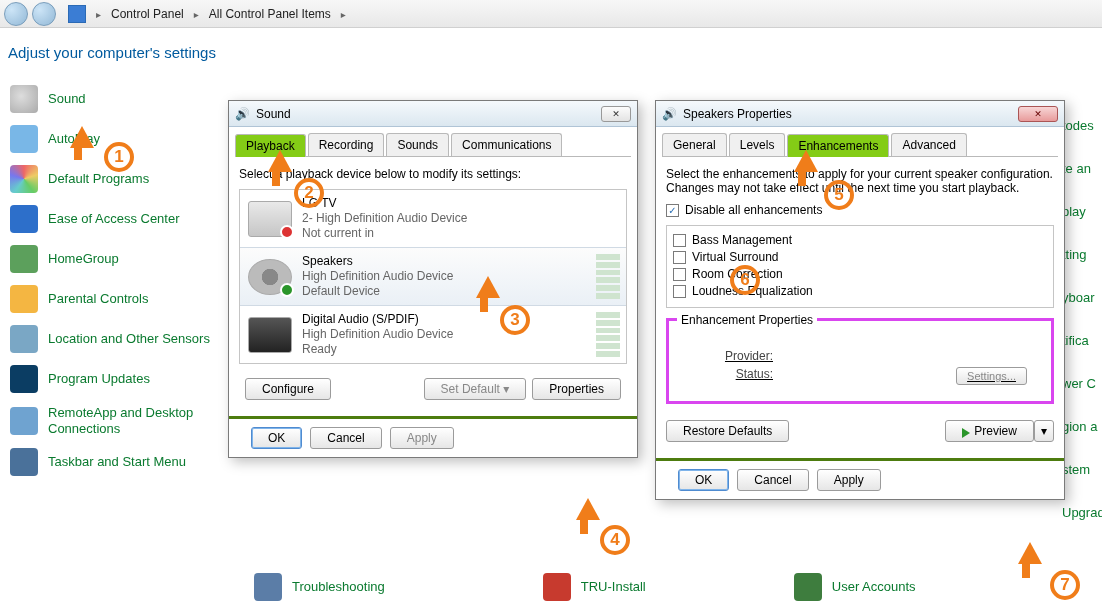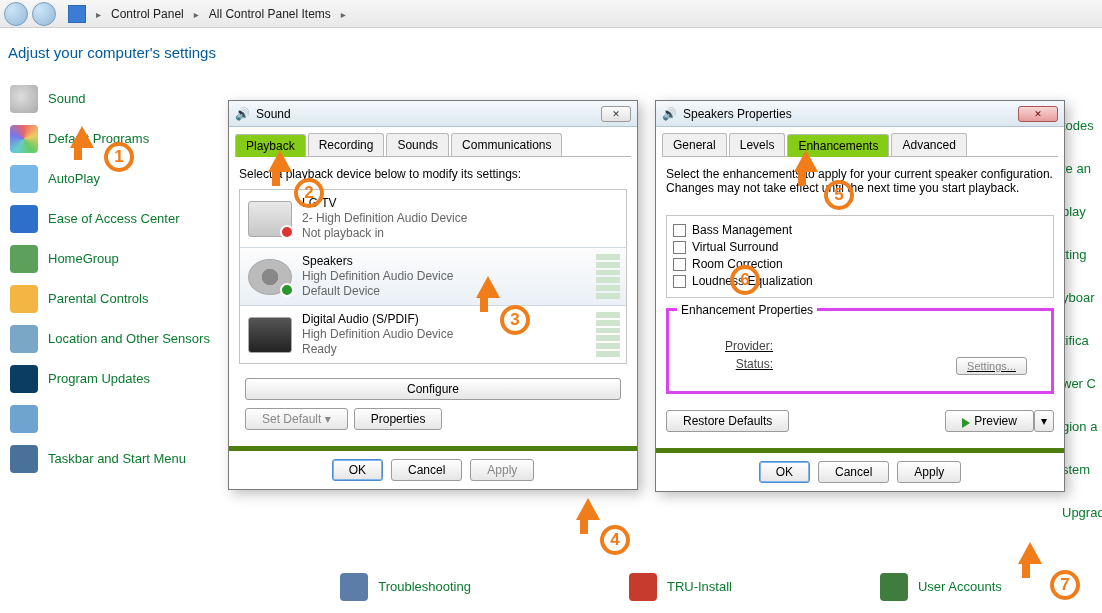--- a/index.html
+++ b/index.html
@@ -45,21 +45,21 @@
   .ico-loc{background:#7aa7c5;}
   .ico-parent{background:#f4b642;}
   .ico-upd{background:#0b3d63;border-radius:50%;}
   .ico-remote{background:#6fa3d0;}
   .ico-task{background:#4a719a;}
   .ico-tshoot{background:#5b7da7;}
   .ico-tru{background:#c73a2e;}
   .ico-user{background:#3e7d3e;}
   .bottom-row{
     position:absolute; left:0; bottom:4px; width:100%;
-    display:flex; gap:18px; padding:4px 8px;justify-content:center;
+    display:flex; gap:18px; padding:4px 8px;
   }
   .bottom-row .side-item{width:auto; padding:4px 6px;}
 
   
   .right-links { position:absolute; right:0; top:118px; width:40px; color:#0a7a2f; font-size:13px; text-align:left;}
   .right-links div{margin:0 0 28px 0; white-space:nowrap;}
 
   
   .dialog{
     position:absolute; background:#fff;
@@ -87,31 +87,31 @@
   .device .dico{width:44px;height:36px;flex:none;background:linear-gradient(#e9e9e9,#c6c6c6);border:1px solid #aaa;border-radius:3px;position:relative;}
   .device .dico.speaker{background:radial-gradient(circle at 50% 50%,#888 0 30%,#bbb 31% 100%);border-radius:50%;}
   .badge{position:absolute;right:-3px;bottom:-3px;width:14px;height:14px;border-radius:50%;}
   .badge.red{background:#d33;border:2px solid #fff;}
   .badge.green{background:#2a952a;border:2px solid #fff;}
   .device .dtext{display:flex;flex-direction:column;line-height:1.25;}
   .dname{color:#000;}
   .dsub{color:#666;}
   .meter{position:absolute;right:6px;top:6px;bottom:6px;width:24px;display:flex;flex-direction:column;gap:2px;}
   .meter span{flex:1;background:#cfe4cf;}
-  .btnrow{display:flex;gap:8px;justify-content:center;padding:8px 14px;border-top:5px solid #4d7c0f;margin-top:6px;}
-  .btnrow.configrow{justify-content:space-between;padding:8px 6px 0;border-top:none;flex-direction:column;}
+  .btnrow{display:flex;gap:8px;justify-content:flex-start;padding:8px 22px;border-top:3px solid #4d7c0f;margin-top:6px;}
+  .btnrow.configrow{justify-content:space-between;padding:8px 6px 0;border-top:none;}
   .btn{padding:3px 16px;border:1px solid #9b9b9b;background:linear-gradient(#ffffff,#e6e6e6);border-radius:3px;cursor:pointer;font-size:12px;}
   .btn.small{padding:2px 10px;font-size:11px;}
   .btn.drop{padding:3px 6px;}
   .btn:disabled{color:#888;}
   .btn.default{border:1px solid #4f8bd0;box-shadow:0 0 0 1px #7fb4ea inset;}
   .chkline{display:flex;align-items:center;gap:6px;margin:3px 0;}
   .chk{width:13px;height:13px;border:1px solid #7a7a7a;background:#fff;display:inline-flex;align-items:center;justify-content:center;font-size:10px;color:#2a6fb5;}
   .chk.checked::after{content:"✓";}
-  .enh-box{border:1px solid #c5c5c5;padding:4px 6px 6px;margin-top:20px;}
+  .enh-box{border:1px solid #c5c5c5;padding:4px 6px 6px;margin-top:8px;}
   .group{border:3px solid #d946ef;margin-top:10px;padding:10px 24px 12px;position:relative;text-decoration:underline;}
   .group .gtitle{position:absolute;top:-8px;left:8px;background:#fff;padding:0 4px;color:#000;}
   .proprow{display:flex;gap:10px;margin:4px 0;}
   .proprow .plabel{width:80px;text-align:right;color:#444;}
   .preview-row{display:flex;justify-content:space-between;margin-top:16px;}
   .preview-btn{display:flex;align-items:flex-end;gap:4px;}
   .play-tri{width:0;height:0;border-left:8px solid #2a952a;border-top:5px solid transparent;border-bottom:5px solid transparent;}
 
   
   .anno{position:absolute;z-index:50;pointer-events:none;}
@@ -138,28 +138,28 @@
 <div class="heading">Adjust your computer's settings</div>
 
 <div class="content">
 
   <div class="sidebar">
     <div class="side-item">
         <div class="ico ico-sound"></div>
         <span>Sound</span>
       </div>
     <div class="side-item">
+        <div class="ico ico-autoplay"></div>
+        <span>AutoPlay</span>
+      </div>
+    <div class="side-item">
         <div class="ico ico-defprog"></div>
         <span>Default Programs</span>
       </div>
     <div class="side-item">
-        <div class="ico ico-autoplay"></div>
-        <span>AutoPlay</span>
-      </div>
-    <div class="side-item">
         <div class="ico ico-ease"></div>
         <span>Ease of Access Center</span>
       </div>
     <div class="side-item">
         <div class="ico ico-home"></div>
         <span>HomeGroup</span>
       </div>
     <div class="side-item">
         <div class="ico ico-parent"></div>
         <span>Parental Controls</span>
@@ -167,20 +167,21 @@
     <div class="side-item">
         <div class="ico ico-loc"></div>
         <span>Location and Other Sensors</span>
       </div>
     <div class="side-item">
         <div class="ico ico-upd"></div>
         <span>Program Updates</span>
       </div>
     <div class="side-item">
         <div class="ico ico-remote"></div>
+        <span>RemoteApp and Desktop Connections</span>
       </div>
     <div class="side-item">
         <div class="ico ico-task"></div>
         <span>Taskbar and Start Menu</span>
       </div>
   </div>
 </div>
 
 <div class="bottom-row">
   <div style="width:222px"></div>
@@ -230,21 +231,21 @@
   <div class="dialog-body">
     <div class="instr">Select a playback device below to modify its settings:</div>
     <div class="device-list">
       <div class="device">
         <div class="dico">
             <div class="badge red"></div>
           </div>
         <div class="dtext">
             <span class="dname">LG TV</span>
             <span class="dsub">2- High Definition Audio Device</span>
-            <span class="dsub">Not playback in</span>
+            <span class="dsub">Not current in</span>
           </div>
       </div>
       <div class="device sel">
         <div class="dico speaker">
             <div class="badge green"></div>
           </div>
         <div class="dtext">
             <span class="dname">Speakers</span>
             <span class="dsub">High Definition Audio Device</span>
             <span class="dsub">Default Device</span>
@@ -299,20 +300,24 @@
     <div class="close-btn">✕</div>
   </div>
   <div class="tabs">
     <div class="tab">General</div>
     <div class="tab">Levels</div>
     <div class="tab active">Enhancements</div>
     <div class="tab">Advanced</div>
   </div>
   <div class="dialog-body">
     <div class="instr">Select the enhancements to apply for your current speaker configuration. Changes may not take effect until the next time you start playback.</div>
+    <div class="chkline">
+      <span class="chk checked"></span>
+      <span>Disable all enhancements</span>
+    </div>
     <div class="enh-box">
       <div class="chkline">
           <span class="chk"></span>
           <span>Bass Management</span>
         </div>
       <div class="chkline">
           <span class="chk"></span>
           <span>Virtual Surround</span>
         </div>
       <div class="chkline">

